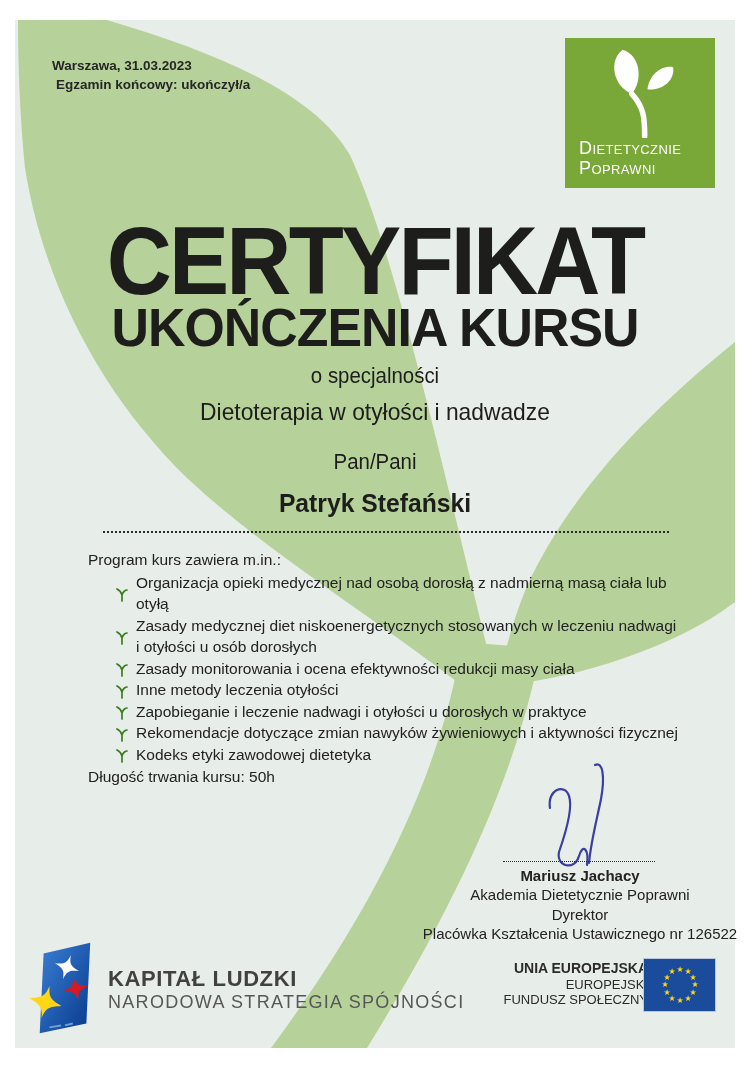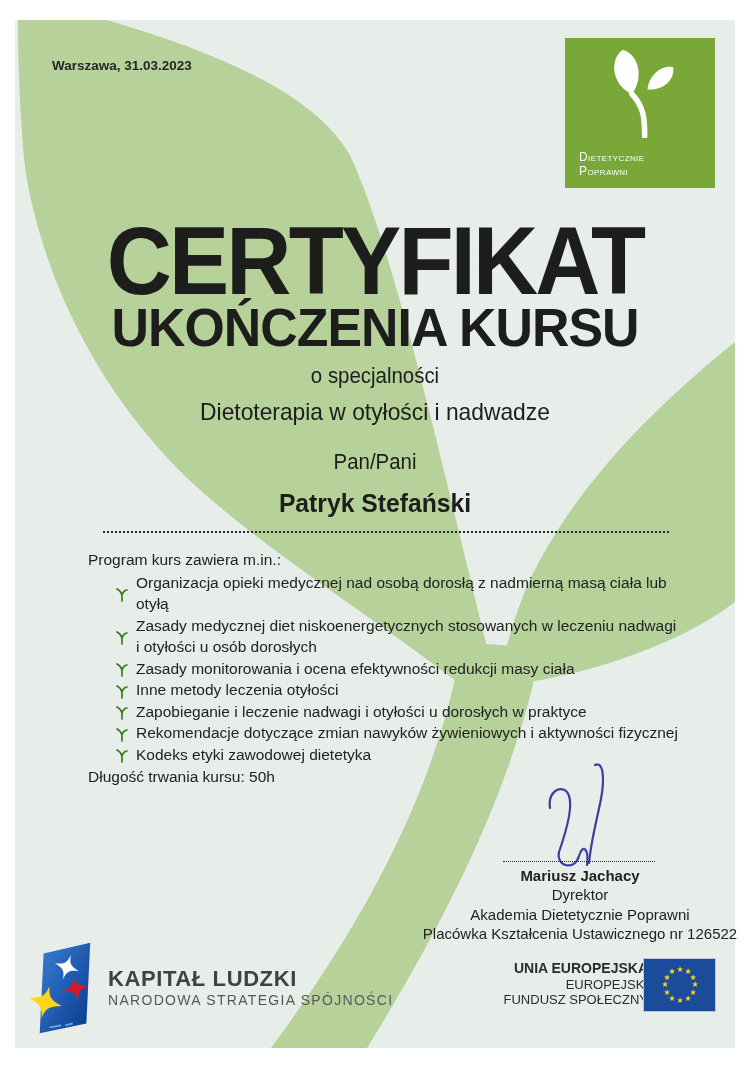--- a/index.html
+++ b/index.html
@@ -9,21 +9,21 @@
   .bg-art{position:absolute;left:0;top:0;width:720px;height:1028px;}
   .layer{position:absolute;left:15px;top:20px;width:720px;height:1028px;}
 
   
   .date-block{position:absolute;left:37px;top:37px;font-size:13.5px;font-weight:bold;color:#262626;line-height:1.4;}
   .date-block .l2{padding-left:4px;}
 
   .logo-box{position:absolute;left:550px;top:18px;width:150px;height:150px;background:#79a838;}
   .logo-sprout{position:absolute;left:30px;top:8px;width:92px;height:92px;}
   .logo-text{position:absolute;left:14px;bottom:10px;color:#ffffff;font-variant:small-caps;
-             font-size:12px;line-height:1.12;letter-spacing:.4px;}
+             font-size:18px;line-height:1.12;letter-spacing:.4px;}
 
   
   .ctr{position:absolute;left:0;width:720px;text-align:center;color:#1d1d1b;transform-origin:center;}
   .title1{top:192px;font-size:97px;font-weight:bold;letter-spacing:-3px;line-height:1;transform:scaleX(.93);}
   .title2{top:280px;font-size:54px;font-weight:bold;letter-spacing:-1px;line-height:1;transform:scaleX(.96);}
   .spec-label{top:344px;font-size:21.5px;transform:scaleX(.95);}
   .spec-name{top:378px;font-size:24px;transform:scaleX(.95);}
   .salutation{top:430px;font-size:21.5px;transform:scaleX(.95);}
   .recipient{top:468px;font-size:26px;font-weight:bold;transform:scaleX(.95);}
 
@@ -41,21 +41,21 @@
 
   
   .sig-svg{position:absolute;left:510px;top:735px;width:120px;height:120px;}
   .sig-block{position:absolute;left:405px;top:846px;width:320px;text-align:center;
              font-size:15px;line-height:19.3px;color:#222222;}
   .sig-block .name{font-weight:bold;}
 
   
   .kl-flag{position:absolute;left:15px;top:917px;width:68px;height:104px;}
   .kl-title{position:absolute;left:93px;top:946px;font-size:22px;font-weight:bold;color:#414141;letter-spacing:.6px;}
-  .kl-sub{position:absolute;left:93px;top:972px;font-size:14px;color:#575757;letter-spacing:1.3px;}
+  .kl-sub{position:absolute;left:93px;top:972px;font-size:18px;color:#575757;letter-spacing:1.3px;}
 
   
   .eu-text{position:absolute;left:445px;top:940px;width:188px;text-align:right;color:#2b2b2b;}
   .eu-text .l1{font-size:14px;font-weight:bold;line-height:16.5px;}
   .eu-text .l2,.eu-text .l3{font-size:13px;line-height:15.5px;}
   .eu-flag{position:absolute;left:628px;top:938px;width:73px;height:54px;background:#1b4b9b;border:1px solid #b9c6db;box-sizing:border-box;}
   .eu-flag .st{position:absolute;color:#ffd617;font-size:8px;line-height:0;transform:translate(-50%,-50%);}
   .st0{left:36px;top:11px;}  .st1{left:44px;top:13px;}  .st2{left:49px;top:19px;}
   .st3{left:51px;top:26px;}  .st4{left:49px;top:34px;}  .st5{left:44px;top:40px;}
   .st6{left:36px;top:42px;}  .st7{left:28px;top:40px;}  .st8{left:23px;top:34px;}
@@ -73,20 +73,21 @@
       <path fill="#b6d29a" d="M447,622 C424,764 352,898 256,1028 L352,1028 C436,892 500,762 526,628 Z"></path>
       <path fill="#b6d29a" d="M720,322 C648,380 560,462 512,566 C498,600 488,635 484,665
                C560,660 652,628 706,592 L720,582 Z"></path>
     </svg>
   </div>
 
   <div class="layer">
 
     <div class="date-block">
       <div class="l1">Warszawa, 31.03.2023</div>
+      <div class="l2">Egzamin końcowy: ukończył/a</div>
     </div>
 
     <div class="logo-box">
       <svg class="logo-sprout" viewBox="0 0 100 100" aria-hidden="true">
         <path d="M54,98 C54,78 53,66 40,52" fill="none" stroke="#ffffff" stroke-width="6" stroke-linecap="round"></path>
         <path d="M40,52 C20,44 14,16 30,4 C50,10 52,38 40,52 Z" fill="#ffffff"></path>
         <path d="M57,47 C59,30 74,20 85,23 C87,38 72,49 57,47 Z" fill="#ffffff"></path>
       </svg>
       <div class="logo-text">
         <div>Dietetycznie</div>
@@ -161,22 +162,22 @@
 
     <svg class="sig-svg" viewBox="0 0 120 120" aria-hidden="true">
       <g fill="none" stroke="#3c3ea0" stroke-width="2.2" stroke-linecap="round">
         <path d="M70,10 C78,6 80,22 76,44 C72,64 66,86 64,108"></path>
         <path d="M25,53 C22,34 40,28 44,41 C48,52 42,74 34,97 C31,112 50,116 54,101 C58,88 64,94 62,110"></path>
       </g>
     </svg>
     <div class="dotline sig-sep"></div>
     <div class="sig-block">
       <div class="name">Mariusz Jachacy</div>
+      <div>Akademia Dietetycznie Poprawni</div>
       <div>Dyrektor</div>
-      <div>Akademia Dietetycznie Poprawni</div>
       <div>Placówka Kształcenia Ustawicznego nr 126522</div>
     </div>
 
     <svg class="kl-flag" viewBox="0 0 70 105" aria-hidden="true">
       <defs>
         <linearGradient id="klg" x1="0" y1="0" x2="1" y2="1">
           <stop offset="0" stop-color="#3a7fd5"></stop>
           <stop offset="1" stop-color="#083a8c"></stop>
         </linearGradient>
       </defs>

